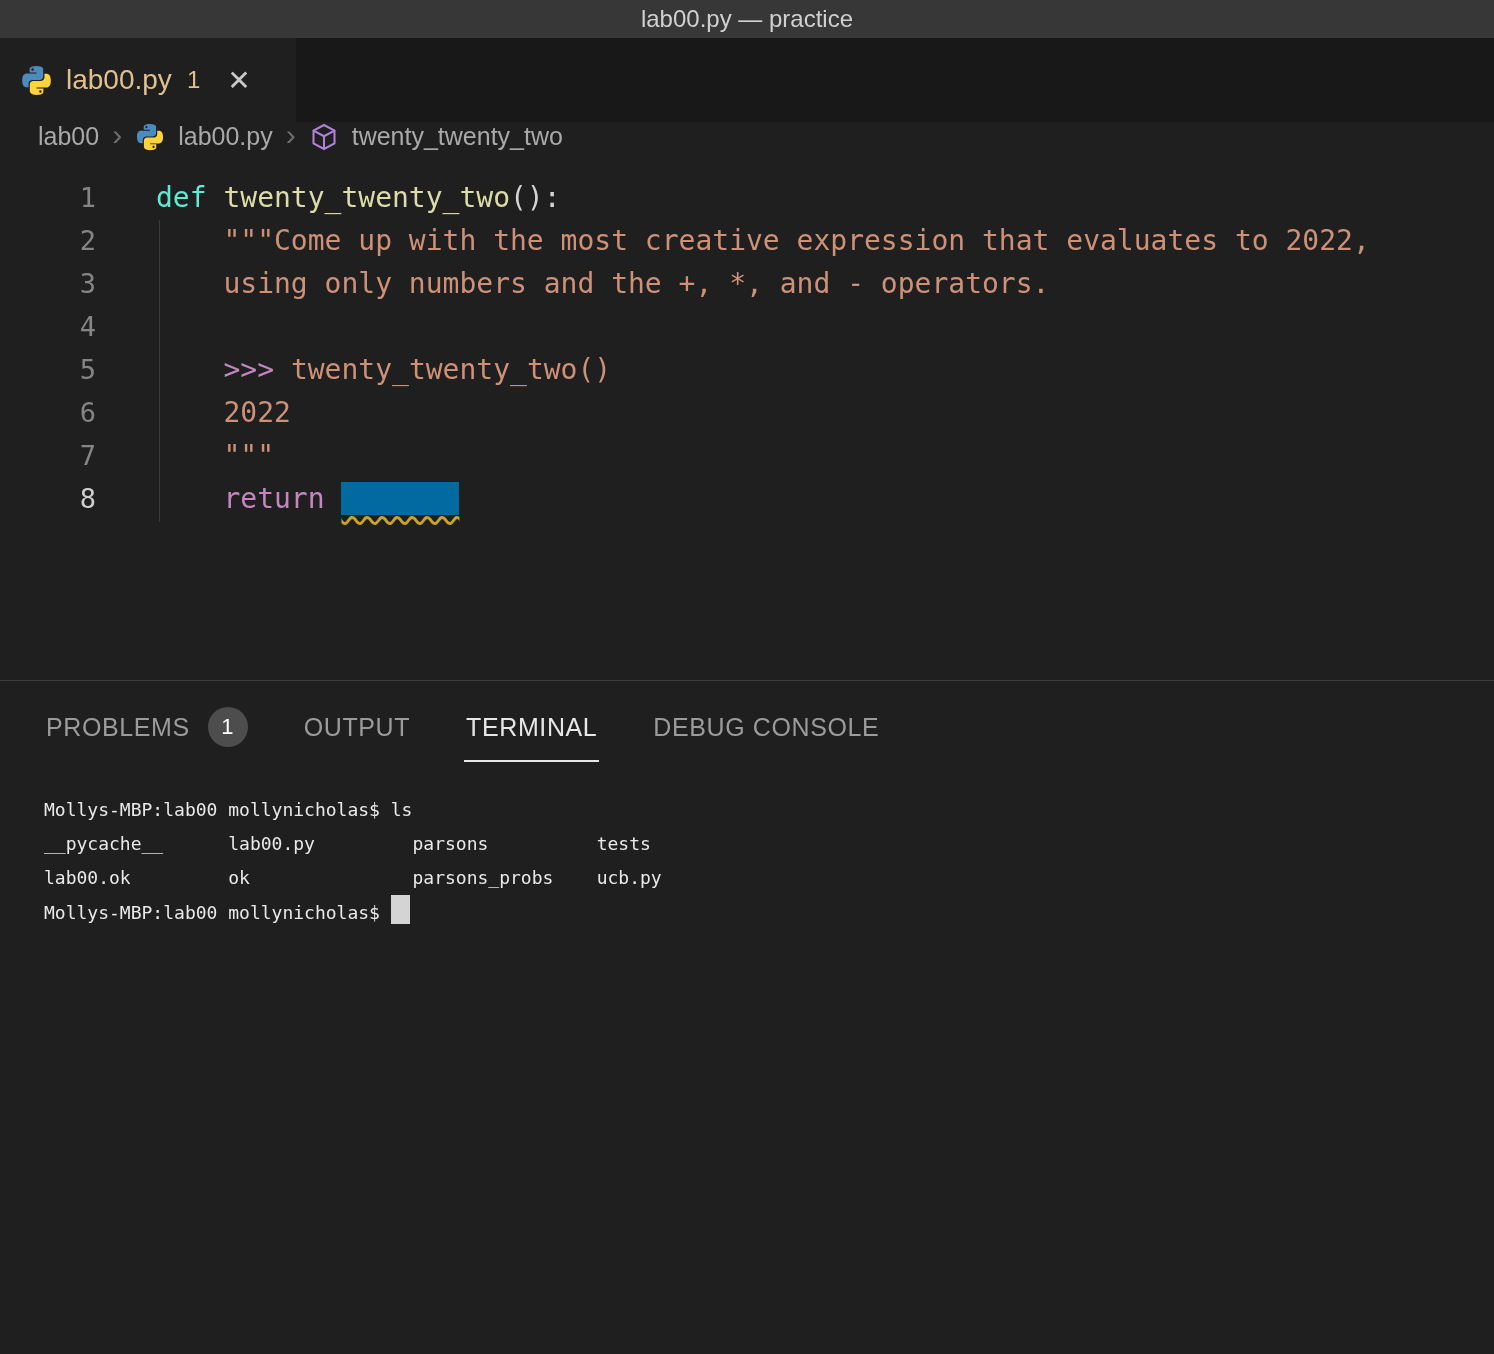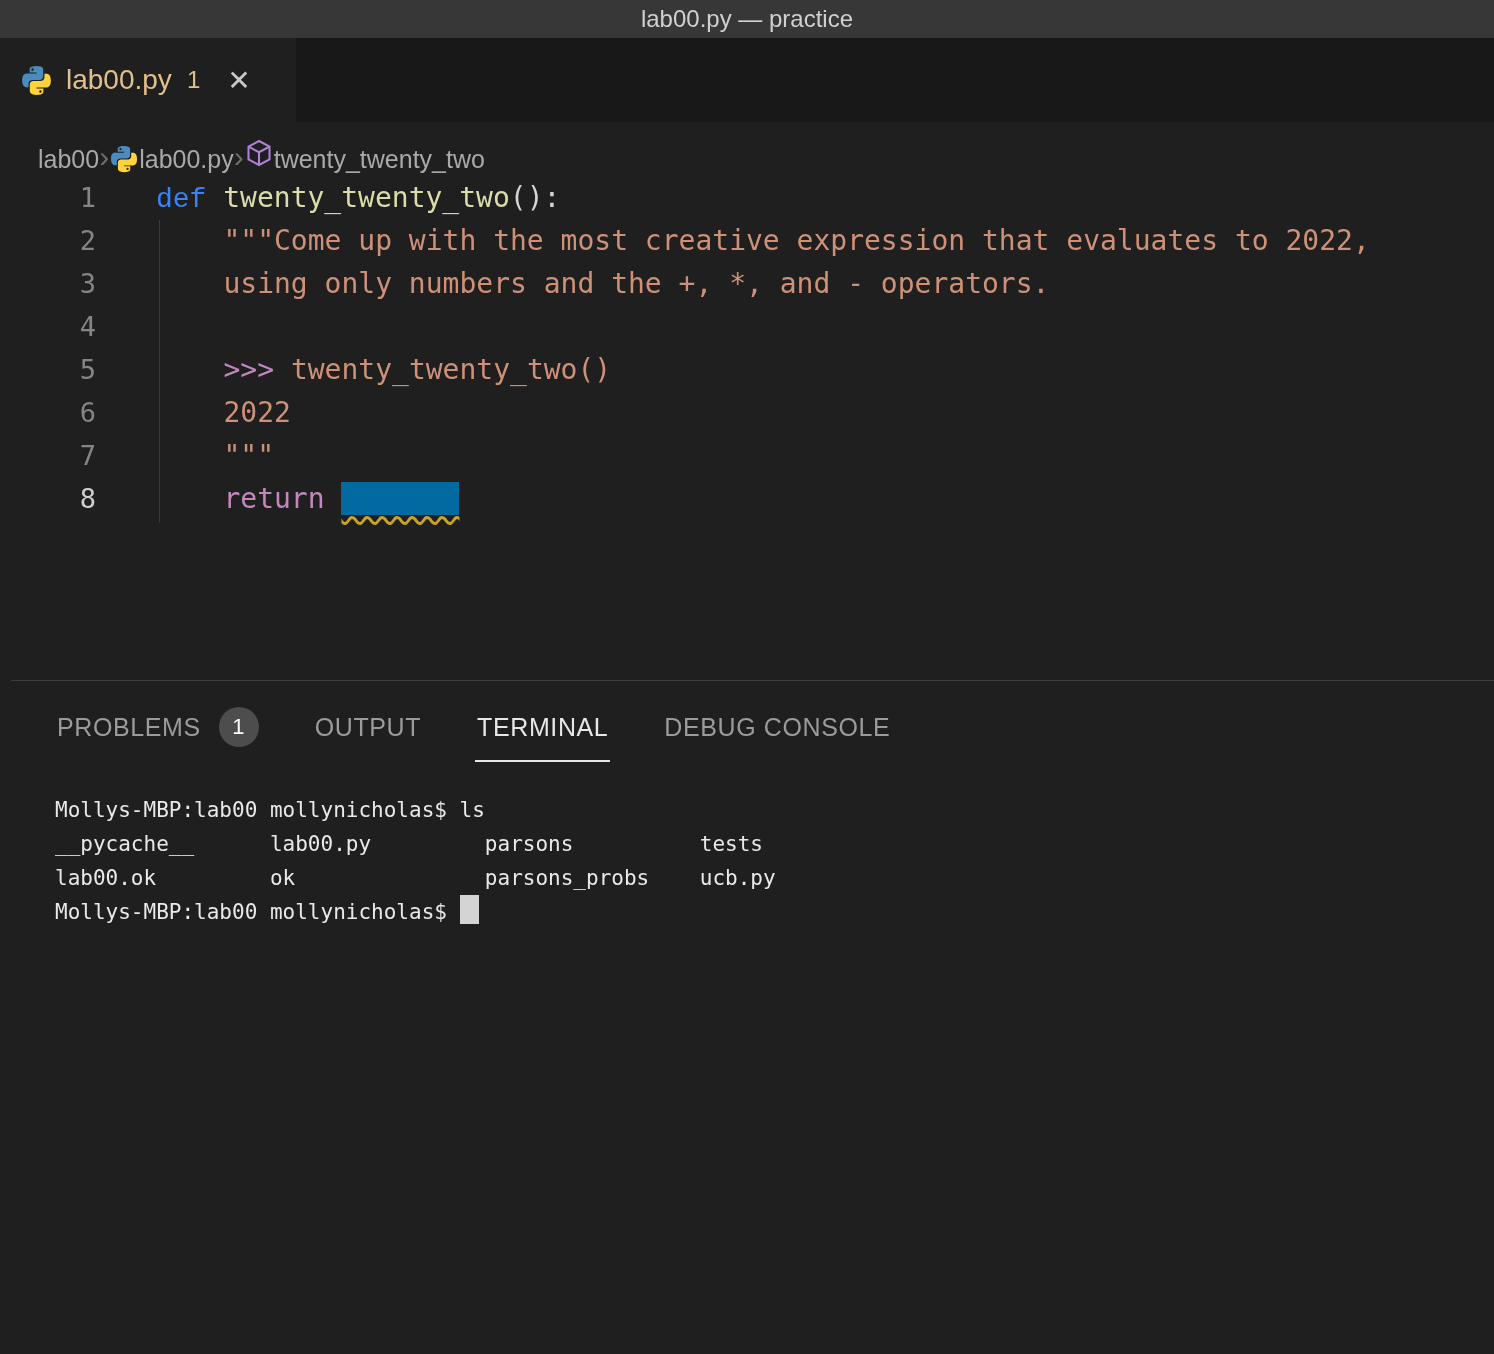--- a/index.html
+++ b/index.html
@@ -26,21 +26,21 @@
   }
   .tab-label { color: #e2c08d; font-size: 28px; }
   .tab-badge { color: #e2c08d; font-size: 24px; margin-left: 2px; }
   .tab-close { color: #c9c9c9; font-size: 28px; margin-left: 14px; }
 
   .icon-py svg { display: block; }
 
   
   .breadcrumb {
     height: 52px; flex: 0 0 52px; background: #1f1f1f;
-    display: flex; align-items: flex-end; padding-left: 38px; 
+    display: flex; align-items: flex-start; padding-left: 38px; gap: 13px;
     font-size: 25px; color: #a9a9a9;
   }
   .crumb-sep { color: #6e6e6e; font-size: 30px; margin-top: -4px; }
   .crumb { cursor: pointer; }
 
   
   .editor { position: relative; flex: 1 1 auto; padding-top: 2px; overflow: hidden; }
   .indent-guide {
     position: absolute; left: 159px; top: 46px; width: 1px; height: 302px;
     background: #3b3b3b;
@@ -48,50 +48,50 @@
   .line { display: flex; height: 43px; line-height: 43px; }
   .gutter {
     width: 96px; flex: 0 0 96px; text-align: right;
     font-family: "DejaVu Sans Mono", monospace; font-size: 27px; color: #858585;
   }
   .gutter.cur { color: #cfcfcf; }
   .codeline {
     margin-left: 60px; white-space: pre;
     font-family: "DejaVu Sans Mono", monospace; font-size: 28px; color: #d4d4d4;
   }
-  .tok-kw  { color: #3b82f6; font-family: Liberation Mono, monospace; }
+  .tok-kw  { color: #5eead4; }
   .tok-fn  { color: #dcdcaa; }
   .tok-pt  { color: #d4d4d4; }
   .tok-str { color: #ce9178; }
   .tok-mag { color: #c586c0; }
   .ph {
     color: transparent; background: #0369a1;
     text-decoration-line: underline; text-decoration-style: wavy;
     text-decoration-color: #c9a227; text-decoration-thickness: 2.5px;
     text-underline-offset: 8px; text-decoration-skip-ink: none;
   }
 
   
-  .panel { flex: 0 0 358px; height: 358px; border-top: 1px solid #3c3c3c; background: #1f1f1f; margin-left: 11px; }
+  .panel { flex: 0 0 358px; height: 358px; border-top: 1px solid #3c3c3c; background: #1f1f1f; }
   .panel-tabs {
     display: flex; align-items: center; height: 88px; padding-left: 44px; gap: 52px;
   }
   .ptab {
     font-size: 25px; color: #9b9b9b; letter-spacing: 0.6px;
     padding: 24px 2px 18px 2px; border-bottom: 2px solid transparent;
     display: flex; align-items: center; gap: 18px; cursor: pointer;
   }
   .ptab.active { color: #e7e7e7; border-bottom-color: #e7e7e7; align-items: center; }
   .pbadge {
     width: 40px; height: 40px; border-radius: 50%; background: #4d4d4d; color: #ffffff;
     font-size: 22px; display: flex; align-items: center; justify-content: center;
   }
 
   .terminal {
-    font-family: "DejaVu Sans Mono", monospace; font-size: 21px; line-height: 34px;
+    font-family: "DejaVu Sans Mono", monospace; font-size: 18px; line-height: 34px;
     color: #e9e9e9; padding: 24px 0 0 44px; white-space: pre;
   }
   .tcursor {
     display: inline-block; width: 19px; height: 29px; background: #d4d4d4;
     vertical-align: -5px;
   }
 </style>
 </head>
 <body>
 

